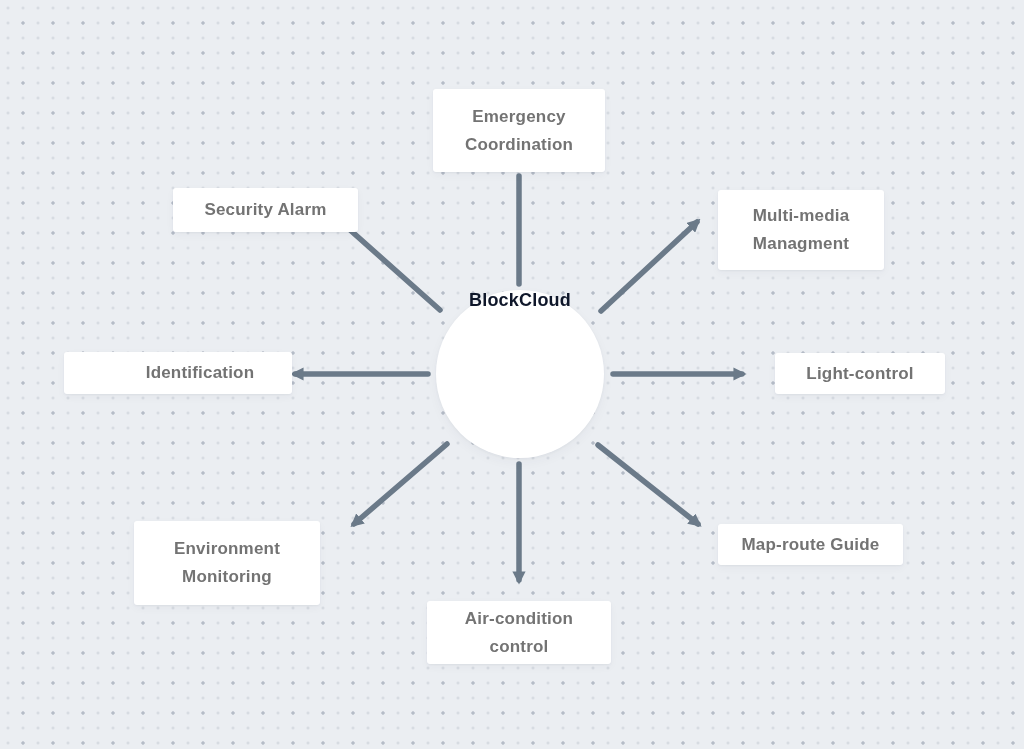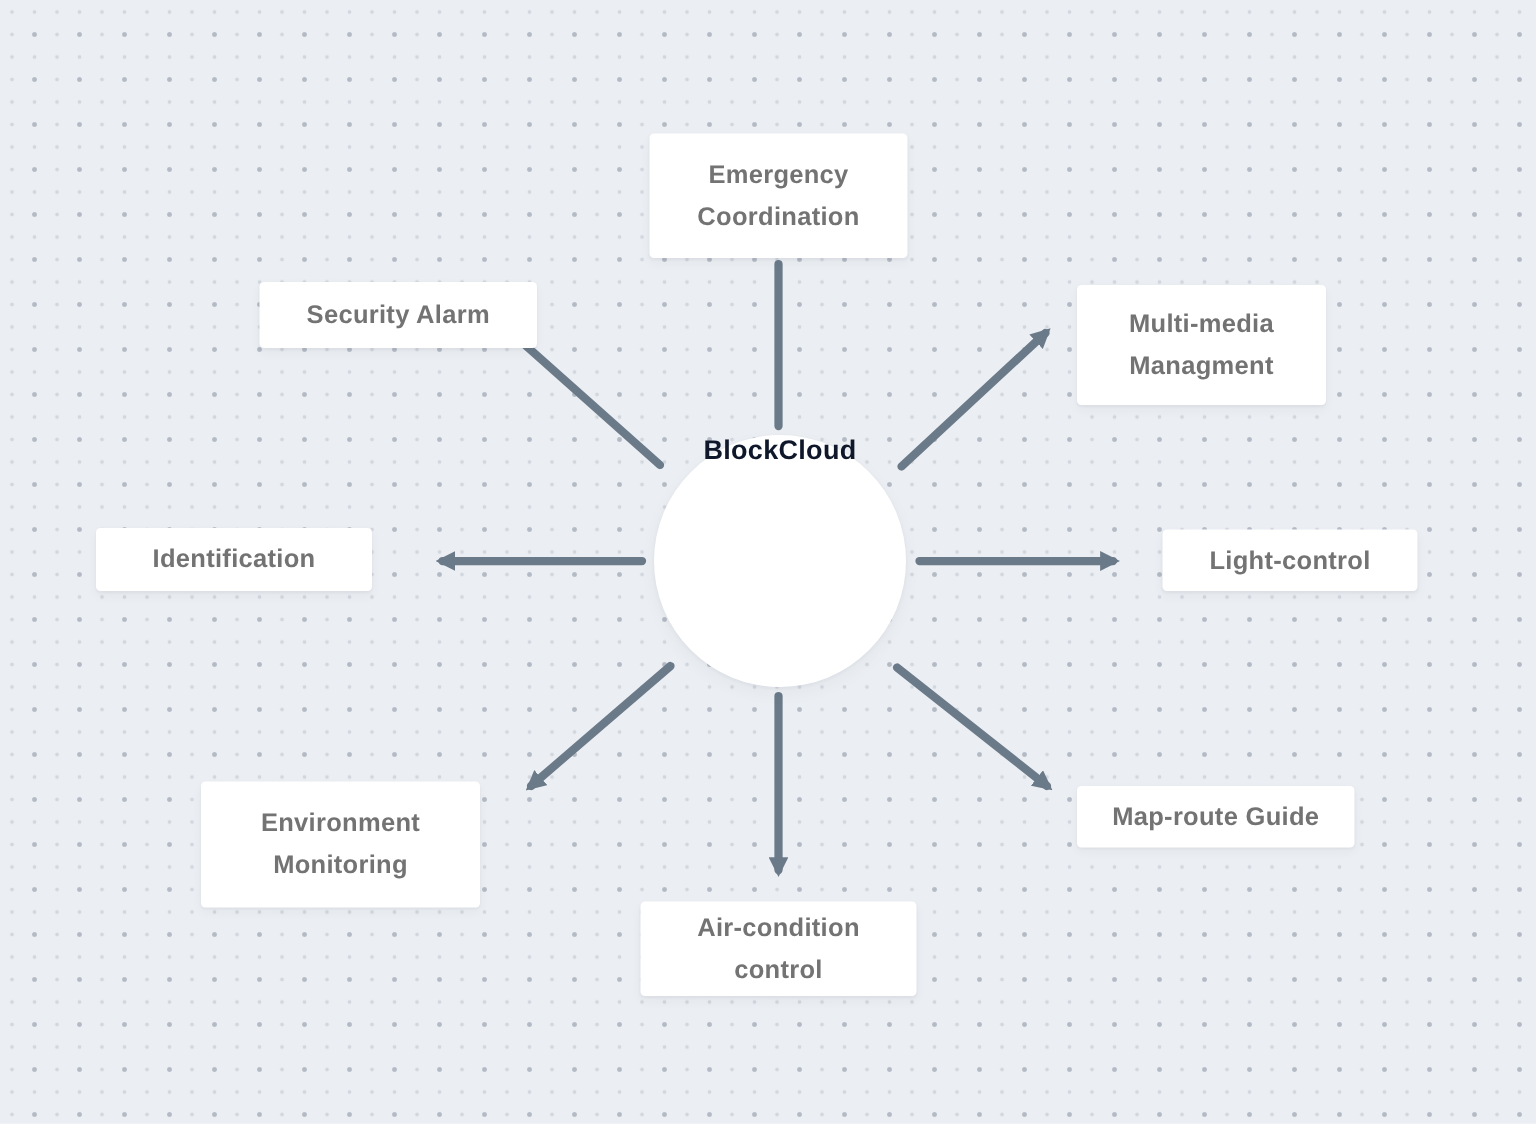--- a/index.html
+++ b/index.html
@@ -106,21 +106,21 @@
   </div>
 
   <div class="node two-line" style="left:427px; top:601px; width:184px; height:63px;">
     <span class="node-label">Air-condition control</span>
   </div>
 
   <div class="node two-line" style="left:134px; top:521px; width:186px; height:84px;">
     <span class="node-label">Environment Monitoring</span>
   </div>
 
-  <div class="node" style="left:64px; top:352px; width:184px; height:42px;">
+  <div class="node" style="left:64px; top:352px; width:184px; height:42px;padding-left:44px;">
     <span class="node-label">Identification</span>
   </div>
 
   <div class="node" style="left:135px; top:188px; width:185px; height:44px;margin-left:38px;">
     <span class="node-label">Security Alarm</span>
   </div>
 
   <div class="hub">
     <span class="node-label">BlockCloud</span>
   </div>

